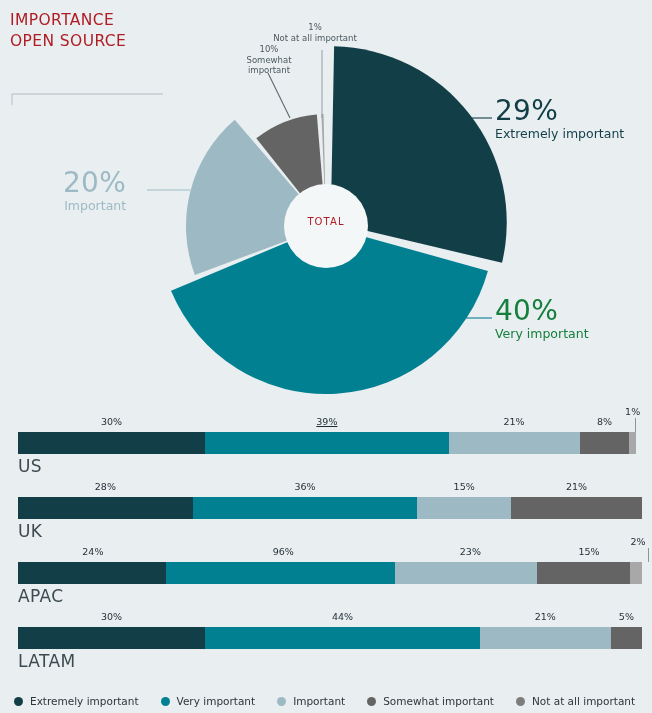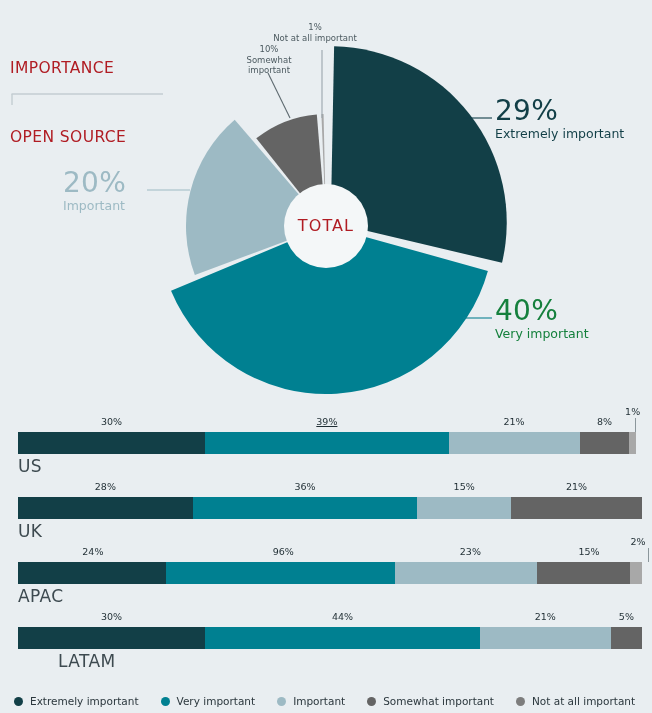--- a/index.html
+++ b/index.html
@@ -22,21 +22,20 @@
     top: 10px;
     width: 200px;
   }
   .title-line {
     color: #b01c23;
     font-size: 15.5px;
     letter-spacing: 0.4px;
     line-height: 21px;
     font-weight: 400;
     white-space: nowrap;
-    margin-top: 48px;
   }
   #title-rule {
     position: absolute;
     left: 11px;
     top: 93px;
     width: 152px;
     height: 12px;
   }
 
   
@@ -65,32 +64,32 @@
   .callout-small {
     position: absolute;
     font-size: 8.5px;
     line-height: 10.5px;
     color: #4c5a60;
     text-align: center;
   }
 
   #callout-extremely { left: 495px; top: 96px; color: #123f47; }
   #callout-very { left: 495px; top: 296px; color: #15803d; }
-  #callout-important { left: 63px; top: 168px; color: #9dbac4; text-align: left; }
+  #callout-important { left: 63px; top: 168px; color: #9dbac4; text-align: right; }
   #callout-somewhat { left: 238px; top: 44px; width: 62px; }
   #callout-notatall { left: 272px; top: 22px; width: 86px; }
 
   #total-text {
     position: absolute;
     left: 296px;
     top: 216px;
     width: 60px;
     text-align: center;
     color: #b01c23;
-    font-size: 16px;
+    font-size: 10px;
     letter-spacing: 1.1px;
   }
 
   
   #bars {
     position: absolute;
     left: 0;
     top: 410px;
     width: 652px;
   }
@@ -280,21 +279,21 @@
         <div class="seg-label" style="left: 342.48px; top: 6px;">44%</div>
         <div class="seg-label" style="left: 545.28px; top: 6px;">21%</div>
         <div class="seg-label" style="left: 626.4px; top: 6px;">5%</div>
       </div>
       <div class="bar-track" style="top: 22px;">
         <div class="bar-seg" style="width: 30%; background: rgb(18, 63, 71);"></div>
         <div class="bar-seg" style="width: 44%; background: rgb(0, 128, 145);"></div>
         <div class="bar-seg" style="width: 21%; background: rgb(157, 186, 196);"></div>
         <div class="bar-seg" style="width: 5%; background: rgb(100, 100, 100);"></div>
       </div>
-      <div class="country-name" style="top: 46px; margin-left: 40px;">LATAM</div>
+      <div class="country-name" style="top: 46px;">LATAM</div>
     </div>
   </div>
 
 <div id="legend">
     <div class="legend-item">
       <span class="legend-dot" style="background: rgb(18, 63, 71);"></span>
       <span class="legend-text">Extremely important</span>
     </div>
     <div class="legend-item">
       <span class="legend-dot" style="background: rgb(0, 128, 145);"></span>

